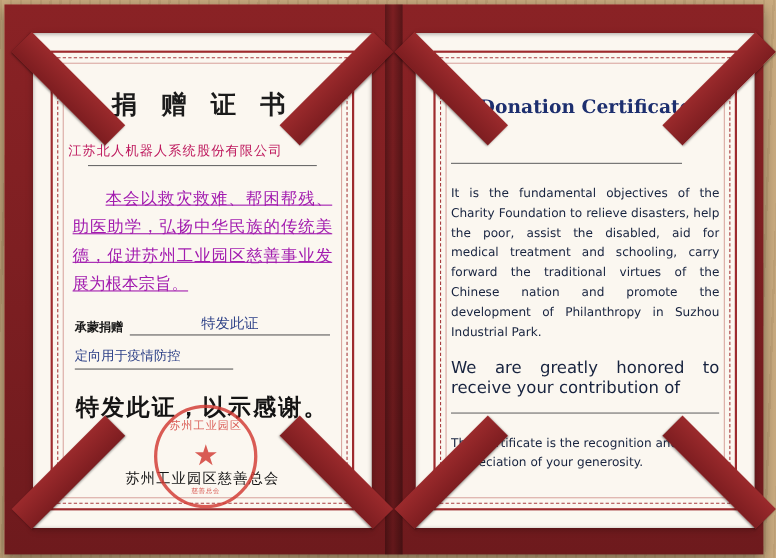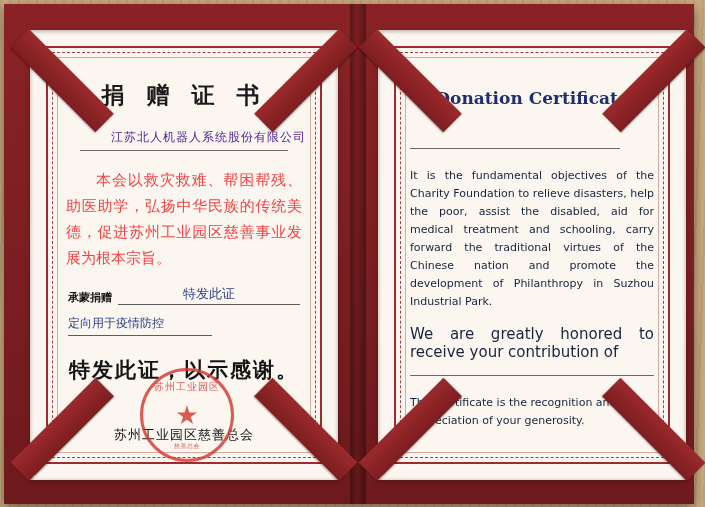--- a/index.html
+++ b/index.html
@@ -101,42 +101,43 @@
   #cn-title {
     text-align: center;
     font-family: "DejaVu Serif", serif;
     font-size: 23px;
     font-weight: bold;
     color: #1b1b1b;
     letter-spacing: 7px;
     margin-top: 18px;
   }
   #cn-org {
-    text-align: right;
+    text-align: left;
     font-family: "DejaVu Serif", serif;
     font-size: 12px;
-    color: #4c1d95;
+    color: #be185d;
     margin-top: 18px;
     letter-spacing: 1px;
   }
   #cn-org-rule {
     margin: 3px 18px 0 18px;
     border-bottom: 1px solid #6b6b6b;
     height: 1px;
   }
   #cn-body {
     margin-top: 16px;
     font-family: "DejaVu Serif", serif;
     font-size: 15px;
     line-height: 26px;
-    color: #ef4444;
+    color: #a21caf;
     text-align: justify;
     text-justify: inter-character;
     padding: 0 4px;
     text-indent: 30px;
+    text-decoration: underline;
   }
   .cn-amount-row {
     margin-top: 14px;
     display: flex;
     align-items: flex-end;
     padding: 0 6px;
   }
   .cn-amount-label {
     font-family: "DejaVu Serif", serif;
     font-size: 11px;

